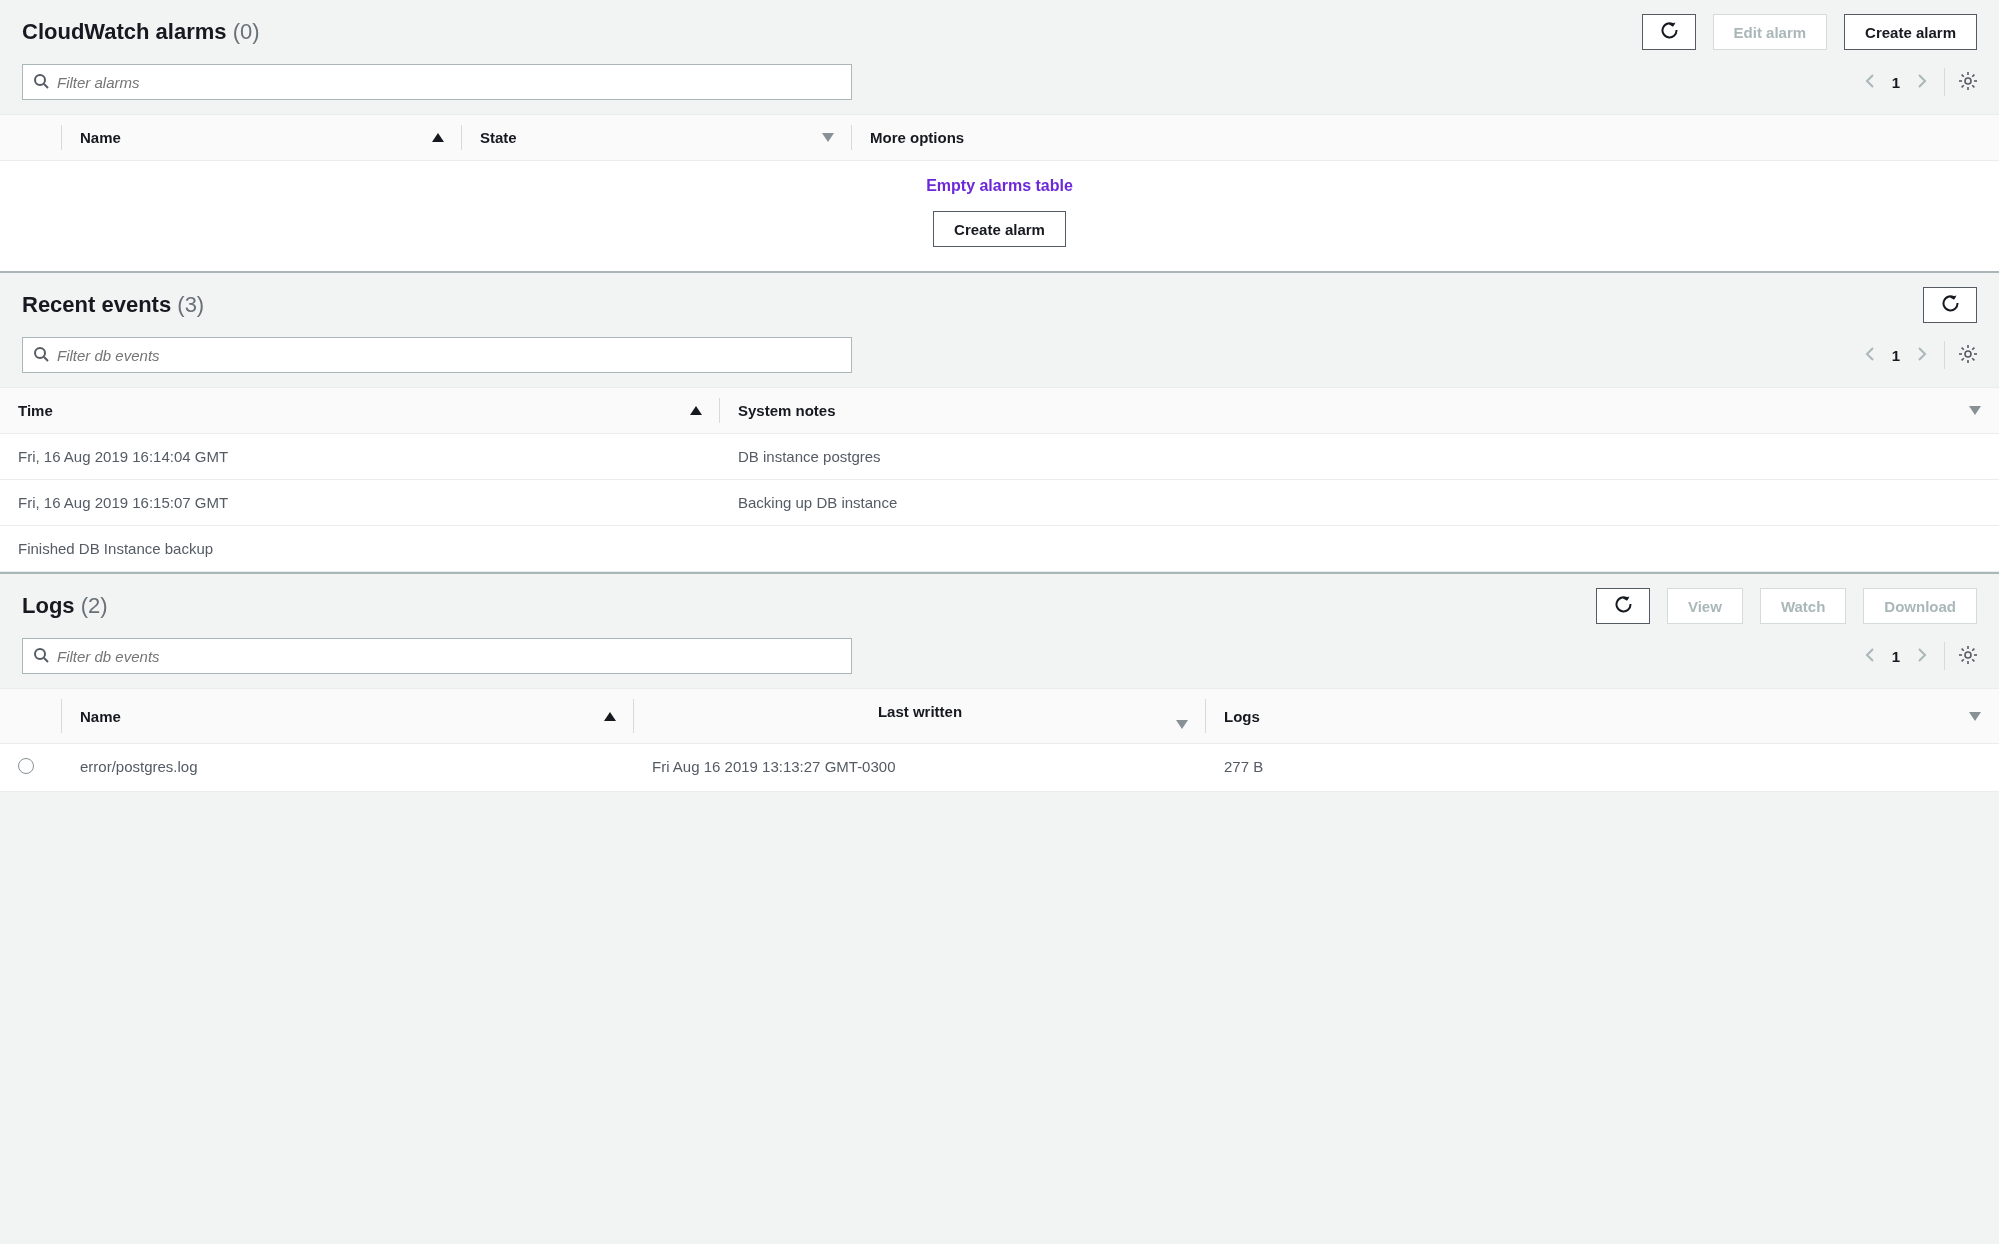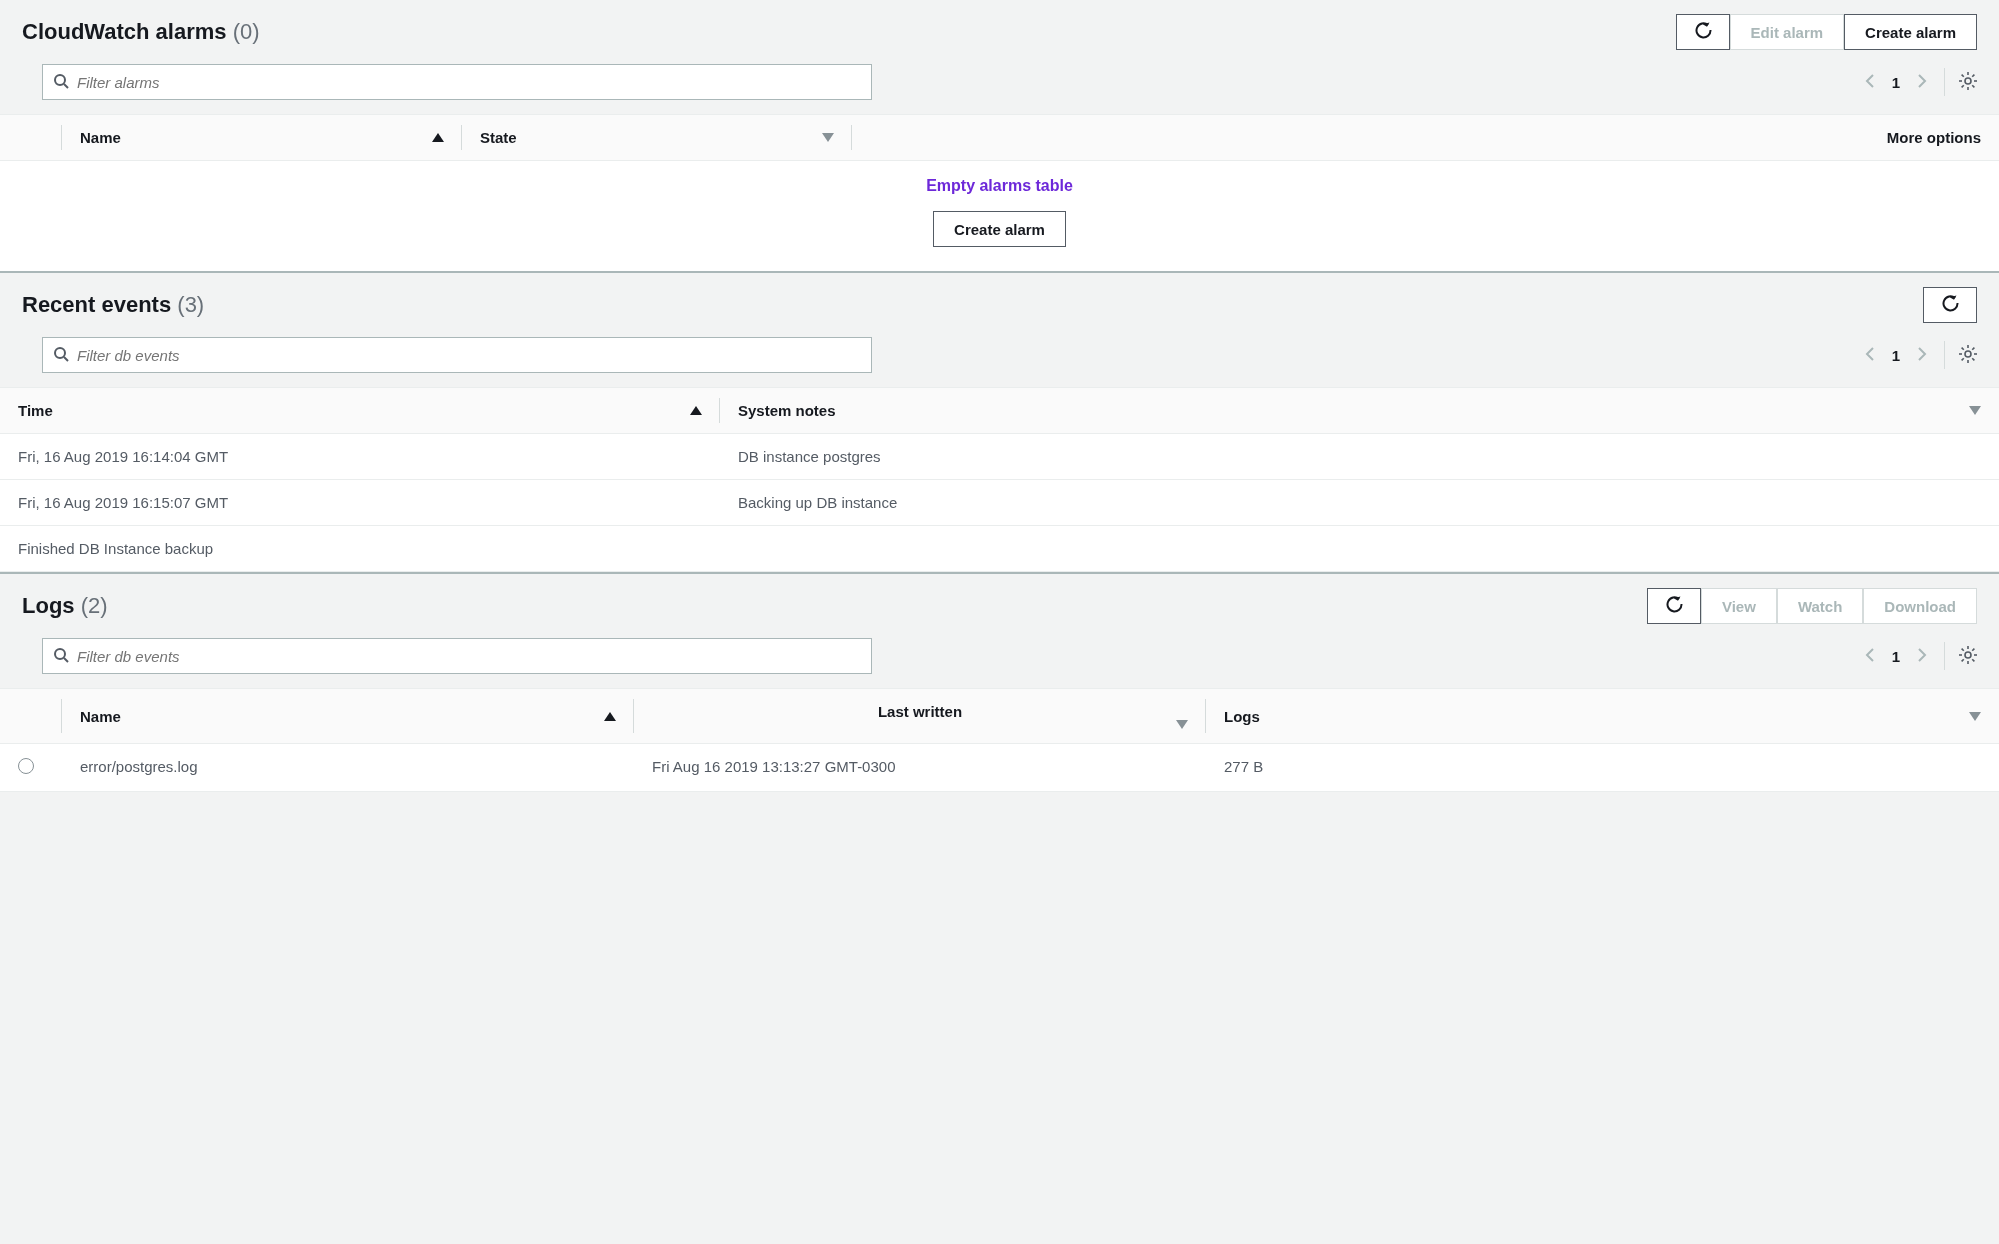--- a/index.html
+++ b/index.html
@@ -23,21 +23,21 @@
     font-size: 22px;
     font-weight: 700;
     color: #16191f;
   }
   .panel-title .count {
     color: #687078;
     font-weight: 500;
   }
   .panel-actions {
     display: flex;
-    gap: 0;
+    gap: 17px;
     align-items: center;
   }
   .btn {
     border: 1px solid #545b64;
     background: #fff;
     color: #16191f;
     font-weight: 700;
     font-size: 15px;
     padding: 6px 20px;
     height: 36px;
@@ -63,21 +63,20 @@
     gap: 20px;
   }
   .search-box {
     display: flex;
     align-items: center;
     border: 1px solid #aab7b8;
     background: #fff;
     height: 36px;
     width: 830px;
     padding: 8px 10px;
-    margin-left: 20px;
   }
   .search-box svg { flex-shrink: 0; }
   .search-box input {
     border: none;
     outline: none;
     font-size: 15px;
     font-style: italic;
     color: #687078;
     width: 100%;
     margin-left: 8px;
@@ -117,21 +116,21 @@
     border-bottom: 1px solid #eaeded;
     background: #fafafa;
   }
   .th {
     padding: 14px 18px;
     font-weight: 700;
     font-size: 15px;
     color: #16191f;
     display: flex;
     align-items: center;
-    justify-content: flex-end;
+    justify-content: flex-start;
     position: relative;
   }
   .th .col-divider {
     position: absolute;
     right: 0;
     top: 10px;
     bottom: 10px;
     width: 1px;
     background: #d5dbdb;
   }

